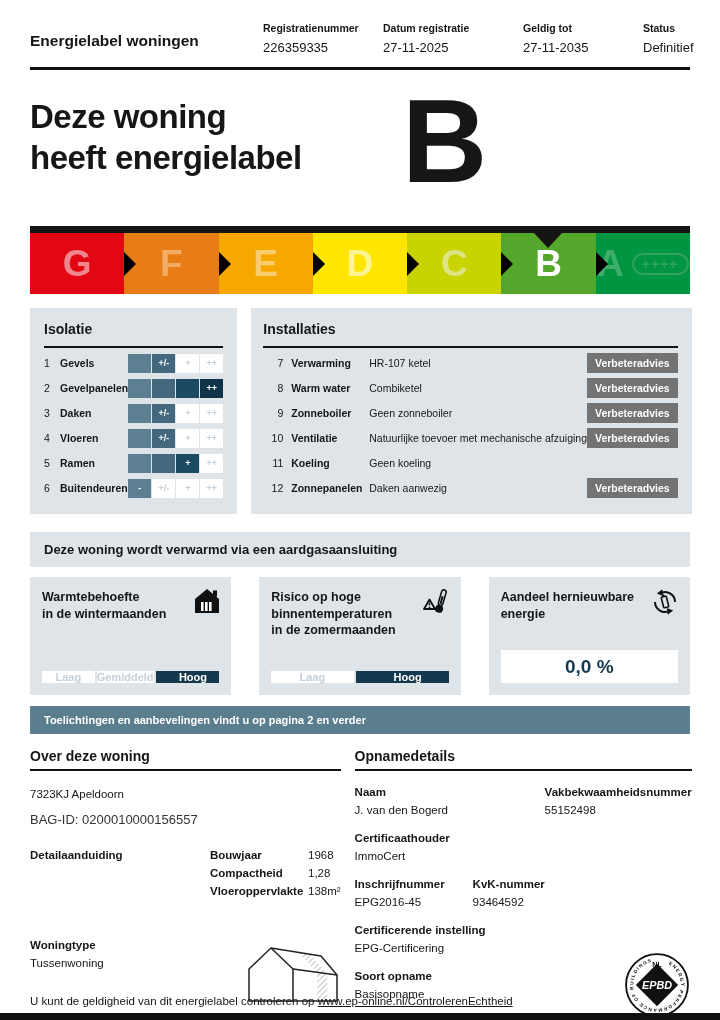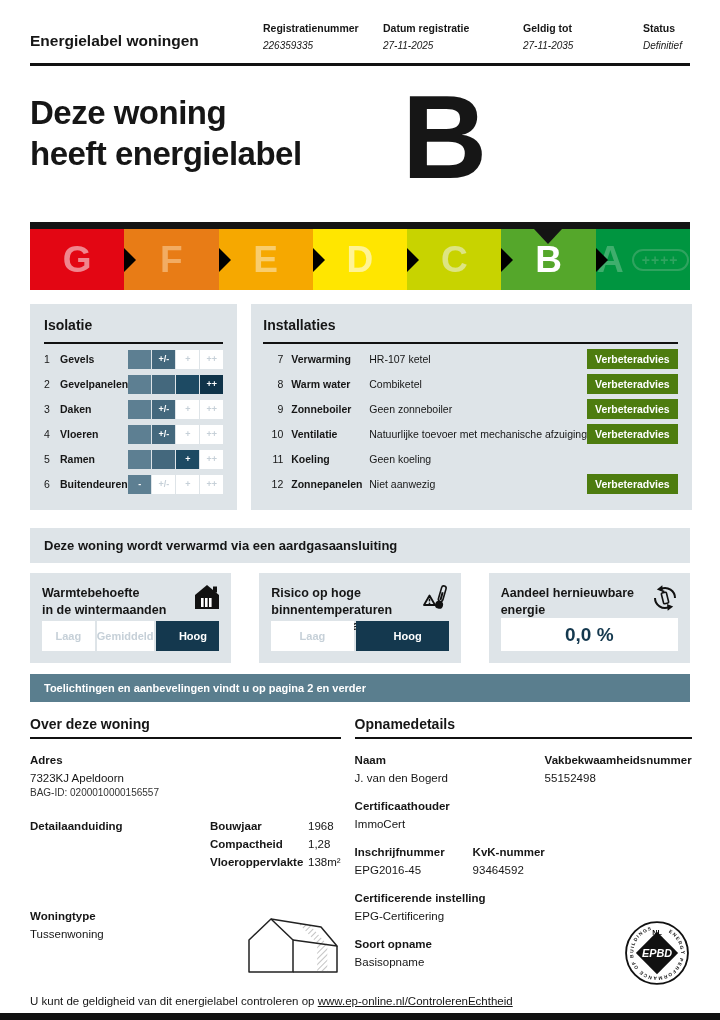--- a/index.html
+++ b/index.html
@@ -9,21 +9,21 @@
     background:#ffffff; color:#161616; position:relative; overflow:hidden;
   }
   .page { padding:0 30px; }
 
   
   .hdr { display:flex; align-items:flex-start; padding-top:22px; padding-bottom:12px; border-bottom:3px solid #111; }
   .hdr-title { width:233px; font-size:15.5px; font-weight:bold; padding-top:10px; }
   .hdr-col { font-size:11px; }
   .hc1{width:120px}.hc2{width:140px}.hc3{width:120px}.hc4{width:47px}
   .hdr-lab { font-size:10.5px; font-weight:bold; margin-bottom:6px; }
-  .hdr-val { font-size:10px;font-style:italic; }
+  .hdr-val { font-size:13px; }
 
   
   .hero { position:relative; margin-top:26px; height:96px; }
   .hero-text { font-size:33px; font-weight:bold; line-height:41px; letter-spacing:-0.5px; }
   .hero-label { position:absolute; left:372px; top:-14px; font-size:118px; font-weight:bold; line-height:1; }
 
   
   .scale { position:relative; margin-top:34px; }
   .scale-topbar { height:7px; background:#141414; }
   .scale-notch { position:absolute; top:7px; left:504px; width:0; height:0;
@@ -54,48 +54,48 @@
   .iso-label { flex:1; padding-left:6px; font-size:10.5px; font-weight:bold; }
   .cells { display:flex; gap:1px; }
   .cell { width:23px; height:19px; display:flex; align-items:center; justify-content:center; font-size:9px; font-weight:bold; }
   .c0{background:#5d7f92;color:#fff}.c1{background:#44687d;color:#fff}
   .c2{background:#1d4a63;color:#fff}.c3{background:#0f3349;color:#fff}
   .coff{background:#fff;color:#c6d0d8}
   .inst-row { display:flex; align-items:center; height:21px; margin-top:4px; }
   .inst-num { width:20px; text-align:right; font-size:10.5px; }
   .inst-label { width:86px; padding-left:8px; font-size:10.5px; font-weight:bold; }
   .inst-value { flex:1; min-width:0; font-size:10.5px; white-space:nowrap; overflow:hidden; }
-  .adv-btn { flex-shrink:0; background:#4d7c0f; color:#fff; border:none; font-family:inherit;
+  .adv-btn { flex-shrink:0; background:#737373; color:#fff; border:none; font-family:inherit;
     font-size:10.5px; font-weight:bold; padding:4px 8px; cursor:pointer; }
 
   
   .banner { margin-top:18px; background:#dee4e8; font-size:13px; font-weight:bold; padding:10px 14px; }
 
   
-  .tri-row { display:flex; gap:28px; margin-top:10px; height:90px;border-radius:16px; }
+  .tri-row { display:flex; gap:28px; margin-top:10px; height:118px;border-radius:16px; }
   .tri { flex:1; background:#dee4e8; position:relative; padding:12px; }
   .tri-title { font-size:12.5px; font-weight:bold; line-height:16.5px; width:156px; }
   .tri-icon { position:absolute; top:10px; right:10px; }
-  .tri-ind { position:absolute; left:12px; right:12px; bottom:12px; height:30px; display:flex; gap:2px; }
+  .tri-ind { position:absolute; left:12px; right:12px; bottom:12px; height:30px; display:flex; gap:2px;align-items:flex-end; }
   .opt { flex:1; display:flex; align-items:center; justify-content:center; background:#fff; color:#c6d0d8; font-size:11px; font-weight:bold; }
   .opt.on { background:#14384e; color:#fff;padding-left:11px; }
   .tri-value { position:absolute; left:12px; right:12px; bottom:12px; height:33px; background:#fff;
     display:flex; align-items:center; justify-content:center; color:#14384e; font-size:19px; font-weight:bold; }
 
   
   .notice { margin-top:11px; background:#5a7e8e; color:#fff; font-size:11px; font-weight:bold; padding:8px 14px; }
 
   
   .bottom { display:flex; margin-top:14px; }
   .bcol-l { width:316px; }
   .bcol-r { flex:1; margin-left:14px; position:relative; }
   .bhead { font-size:14px; font-weight:bold; border-bottom:2px solid #111; padding-bottom:5px; margin-bottom:15px; }
   .fl { font-size:11.5px; font-weight:bold; margin-bottom:4px; }
   .fv { font-size:11.5px; line-height:17px; }
-  .bag { font-size:10px; color:#333; }
+  .bag { font-size:13px; color:#333; margin-top:9px; }
   .detail-row { display:flex; margin-top:22px; }
   .detail-label { width:180px; font-size:11.5px; font-weight:bold; }
   .fact-row { display:flex; font-size:11.5px; margin-bottom:6px; }
   .fact-l { width:98px; font-weight:bold; }
   .wt-row { display:flex; justify-content:space-between; align-items:flex-start; margin-top:36px; }
   .pair { display:flex; margin-bottom:13px; }
   .pw190 { width:190px; }
   .pw118 { width:118px; }
   .fld { margin-bottom:13px; }
   .epbd { position:absolute; right:2px; bottom:-2px; }
@@ -267,21 +267,21 @@
         <button class="adv-btn">Verbeteradvies</button>
       </div>
       <div class="inst-row">
         <span class="inst-num">11</span>
         <span class="inst-label">Koeling</span>
         <span class="inst-value">Geen koeling</span>
       </div>
       <div class="inst-row">
         <span class="inst-num">12</span>
         <span class="inst-label">Zonnepanelen</span>
-        <span class="inst-value">Niet aanwezig</span>
+        <span class="inst-value">Daken aanwezig</span>
         <button class="adv-btn">Verbeteradvies</button>
       </div>
     </div>
   </div>
 
   <div class="banner">Deze woning wordt verwarmd via een aardgasaansluiting</div>
 
   <div class="tri-row">
 
     <div class="tri">
@@ -345,21 +345,20 @@
   </div>
 
   <div class="notice">Toelichtingen en aanbevelingen vindt u op pagina 2 en verder</div>
 
   <div class="bottom">
 
     <div class="bcol-l">
       <div class="bhead">Over deze woning</div>
 
       <div class="fld">
-        <div class="fl">Adres</div>
         <div class="fv">7323KJ Apeldoorn</div>
         <div class="bag">BAG-ID: 0200010000156557</div>
       </div>
 
       <div class="detail-row">
         <div class="detail-label">Detailaanduiding</div>
         <div>
           <div class="fact-row">
             <span class="fact-l">Bouwjaar</span>
             <span class="fact-v">1968</span>

